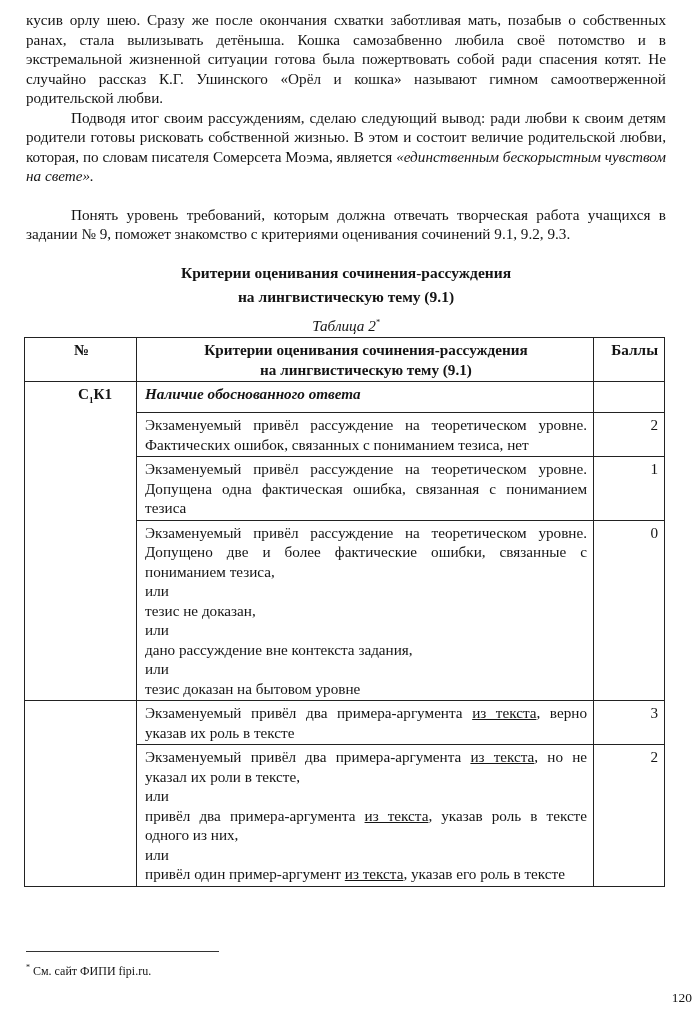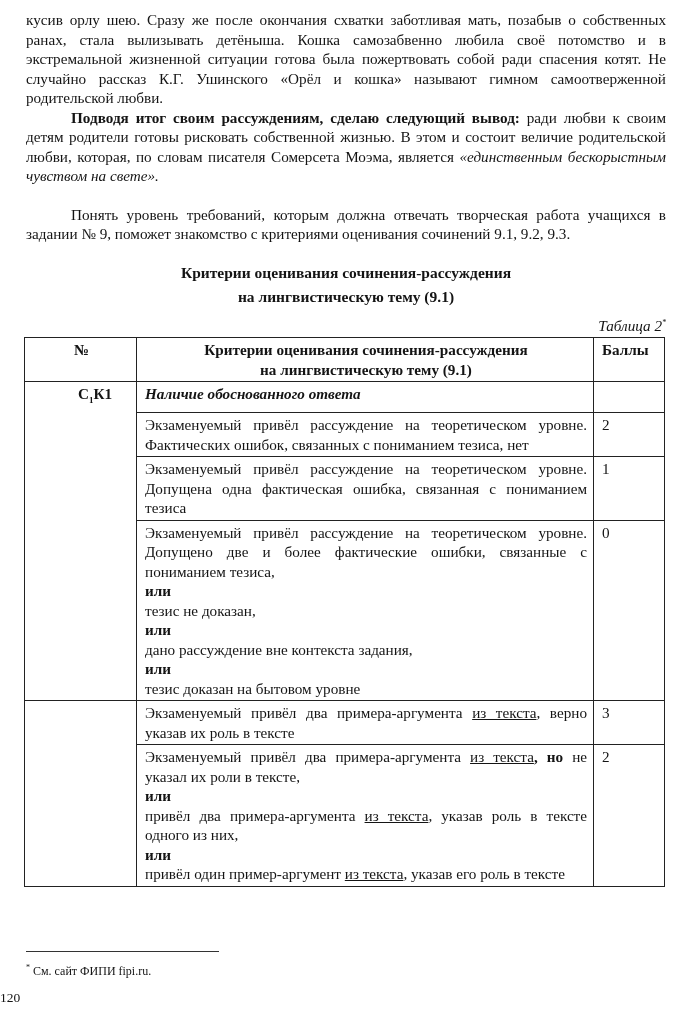--- a/index.html
+++ b/index.html
@@ -5,36 +5,36 @@
   html, body { margin: 0; padding: 0; background: #ffffff; }
   body {
     width: 692px; height: 1024px; position: relative; overflow: hidden;
     font-family: "Liberation Serif", serif; color: #141414;
     font-size: 15.2px; line-height: 19.5px;
   }
   .page { position: absolute; left: 26px; top: 10px; width: 640px; }
   p { margin: 0; text-align: justify; }
   .indent { text-indent: 45px; }
   .gap { height: 19px; }
-  b { font-weight: bold; }
+  b { font-weight: normal; }
   i { font-style: italic; }
   .title { text-align: center; font-weight: bold; font-size: 15.5px; line-height: 24px; margin-top: 17px; }
-  .table-label { text-align: right; font-style: italic; margin-top: 4px; margin-right: 0; }
+  .table-label { text-align: center; font-style: italic; margin-top: 4px; margin-right: 0; }
   table { border-collapse: collapse; width: 641px; margin-left: -2px; margin-top: 2px; }
   td, th { border: 1.5px solid #222; vertical-align: top; padding: 2px 6px 2px 8px; font-weight: normal; }
   th { font-weight: bold; text-align: center; }
   .c-num { width: 70px; text-align: center; font-weight: bold; }
-  .c-pts { width: 56px; text-align: left; }
+  .c-pts { width: 56px; text-align: right; }
   .crit-head { font-weight: bold; font-style: italic; }
   .no-bottom { border-bottom: none; padding-left: 35px; }
   .no-top { border-top: none; }
   u { text-decoration: underline; }
   .footnote-rule { position: absolute; left: 26px; top: 951px; width: 193px; border-top: 1px solid #333; }
   .footnote { position: absolute; left: 26px; top: 958px; font-size: 12px; }
-  .page-num { position: absolute; left: 0; width: 692px; top: 988px; text-align: left; font-size: 13.5px; }
+  .page-num { position: absolute; left: 0; width: 692px; top: 988px; text-align: right; font-size: 13.5px; }
   sup { font-size: 8px; }
   sub { font-size: 9px; }
 </style>
 </head>
 <body>
 
 <div class="page">
   <p>кусив орлу шею. Сразу же после окончания схватки заботливая мать, позабыв о собственных ранах, стала вылизывать детёныша. Кошка самозабвенно любила своё потомство и в экстремальной жизненной ситуации готова была пожертвовать собой ради спасения котят. Не случайно рассказ К.Г. Ушинского «Орёл и кошка» называют гимном самоотверженной родительской любви.</p>
   <p class="indent"><b>Подводя итог своим рассуждениям, сделаю следующий вывод:</b><span> ради любви к своим детям родители готовы рисковать собственной жизнью. В этом и состоит величие родительской любви, которая, по словам писателя Сомерсета Моэма, является </span><i>«единственным бескорыстным чувством на свете».</i></p>
   <div class="gap"></div>

